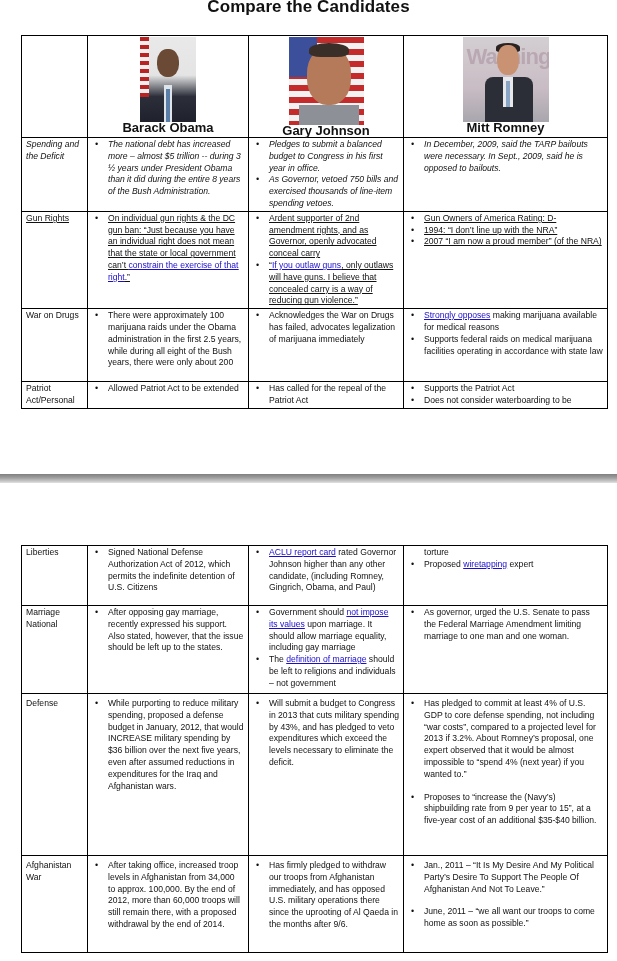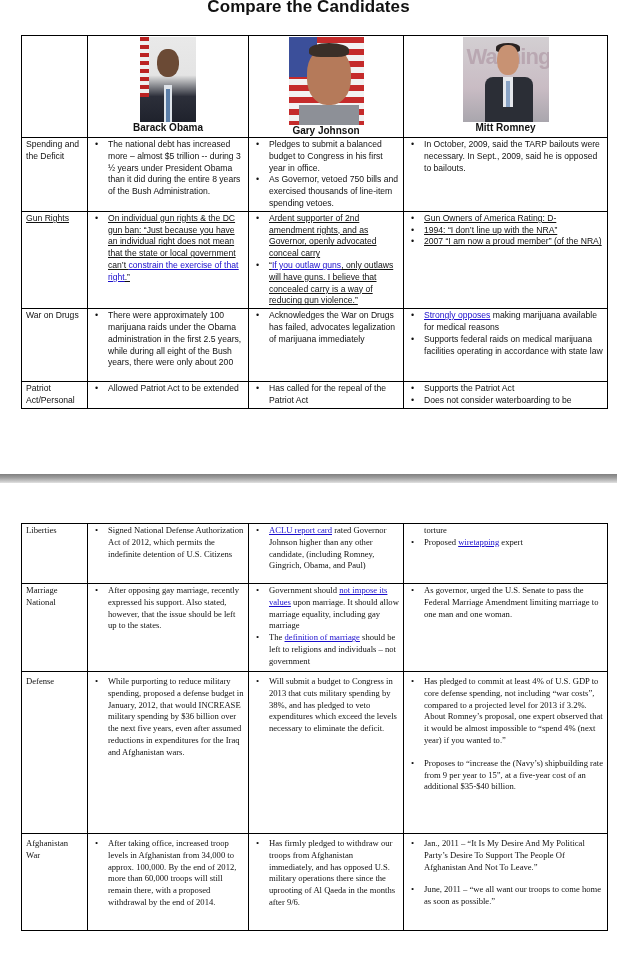--- a/index.html
+++ b/index.html
@@ -6,21 +6,21 @@
   body { width:617px; height:961px; position:relative; overflow:hidden;
          font-family:"Liberation Sans", "DejaVu Sans", sans-serif; color:#111; }
   .title { position:absolute; left:0; top:-3px; width:617px; text-align:center;
            font-weight:bold; font-size:17px; letter-spacing:0.1px; }
   table.cmp { position:absolute; left:21px; border-collapse:collapse; table-layout:fixed;
               width:586px; font-size:8.6px; line-height:11.8px; }
   table.cmp td { border:1.3px solid #000; vertical-align:top; padding:1px 4px 1px 4px; }
   col.c0 { width:66px; } col.c1 { width:161px; } col.c2 { width:155px; } col.c3 { width:204px; }
   .hdr td { text-align:center; vertical-align:bottom; padding-top:0; padding-bottom:1px; }
   .photo { display:block; margin:0 auto 0 auto; position:relative; overflow:hidden; }
-  .name { font-weight:bold; font-size:10px; display:block; line-height:11px; }
+  .name { font-weight:bold; font-size:13px; display:block; line-height:11px; }
   .label { display:block; }
   ul { margin:0; padding:0; list-style:none; }
   li { position:relative; padding-left:16px; }
   li.b::before { content:"\2022"; position:absolute; left:3px; top:0; font-size:9px; }
   li.gap { margin-top:11px; }
   li.nob { padding-left:16px; }
   a, .link { color:#1a0dcc; text-decoration:underline; }
   .sep { position:absolute; left:0; top:474px; width:617px; height:9px;
          background:linear-gradient(#7f7f7f,#9d9d9d 40%,#c8c8c8 80%,#e2e2e2); }
   
@@ -82,38 +82,38 @@
         <div class="suit"></div>
             <div class="shirt"></div>
             <div class="tie"></div>
             <div class="hair"></div>
             <div class="face"></div>
       </div>
       <span class="name">Mitt Romney</span>
     </td>
   </tr>
 
-  <tr style="height:73px;">
+  <tr style="height:73px;font-style:italic;">
     <td>
           <span class="label">Spending and the Deficit</span>
         </td>
     <td>
           <ul>
             <li class="b">The national debt has increased more – almost $5 trillion -- during 3 ½ years under President Obama than it did during the entire 8 years of the Bush Administration.</li>
           </ul>
         </td>
     <td>
           <ul>
       <li class="b">Pledges to submit a balanced budget to Congress in his first year in office.</li>
       <li class="b">As Governor, vetoed 750 bills and exercised thousands of line-item spending vetoes.</li>
     </ul>
         </td>
     <td>
           <ul>
-            <li class="b">In October, 2009, said the TARP bailouts were necessary.  In Sept., 2009, said he is opposed to bailouts.</li>
+            <li class="b">In December, 2009, said the TARP bailouts were necessary.  In Sept., 2009, said he is opposed to bailouts.</li>
           </ul>
         </td>
   </tr>
 
   <tr style="height:95px;text-decoration:underline;">
     <td>
           <span class="label">Gun Rights</span>
         </td>
     <td>
           <ul>
@@ -176,21 +176,21 @@
       <li class="b">Supports the Patriot Act</li>
       <li class="b">Does not consider waterboarding to be</li>
     </ul>
         </td>
   </tr>
 </tbody>
   </table>
 
 <div class="sep"></div>
 
-<table class="cmp" style="top:523px;font-family:Liberation Serif, serif;">
+<table class="cmp" style="top:545px;">
   <colgroup>
       <col class="c0">
       <col class="c1">
       <col class="c2">
       <col class="c3">
     </colgroup>
 
   <tbody>
       <tr style="height:60px;">
     <td>
@@ -240,21 +240,21 @@
     <td style="padding-top:4px;">
           <span class="label">Defense</span>
         </td>
     <td style="padding-top:4px;">
           <ul>
             <li class="b">While purporting to reduce military spending, proposed a defense budget in January, 2012, that would INCREASE military spending by $36 billion over the next five years, even after assumed reductions in expenditures for the Iraq and Afghanistan wars.</li>
           </ul>
         </td>
     <td style="padding-top:4px;">
           <ul>
-            <li class="b">Will submit a budget to Congress in 2013 that cuts military spending by 38%, and has pledged to veto expenditures which exceed the levels necessary to eliminate the deficit.</li>
+            <li class="b">Will submit a budget to Congress in 2013 that cuts military spending by 43%, and has pledged to veto expenditures which exceed the levels necessary to eliminate the deficit.</li>
           </ul>
         </td>
     <td style="padding-top:4px;">
           <ul>
       <li class="b">Has pledged to commit at least 4% of U.S. GDP to core defense spending, not including “war costs”, compared to a projected level for 2013 if 3.2%.  About Romney’s proposal, one expert observed that it would be almost impossible to “spend 4% (next year) if you wanted to.”</li>
       <li class="b gap">Proposes to “increase the (Navy’s) shipbuilding rate from 9 per year to 15”, at a five-year cost of an additional $35-$40 billion.</li>
     </ul>
         </td>
   </tr>
 

